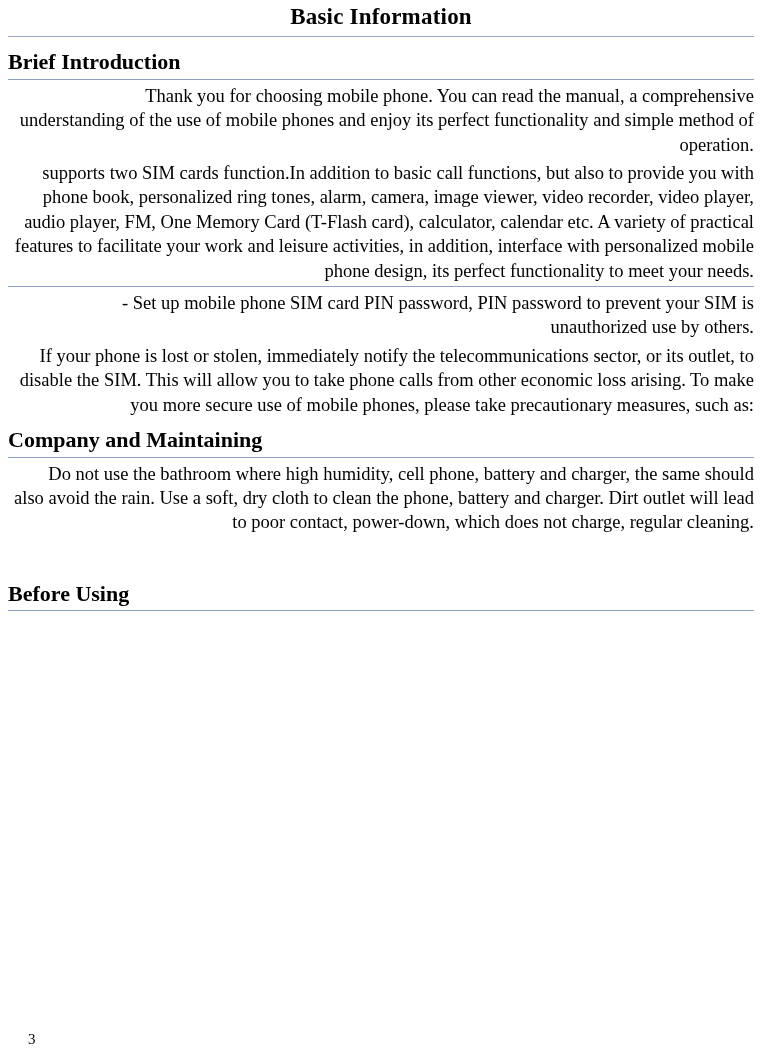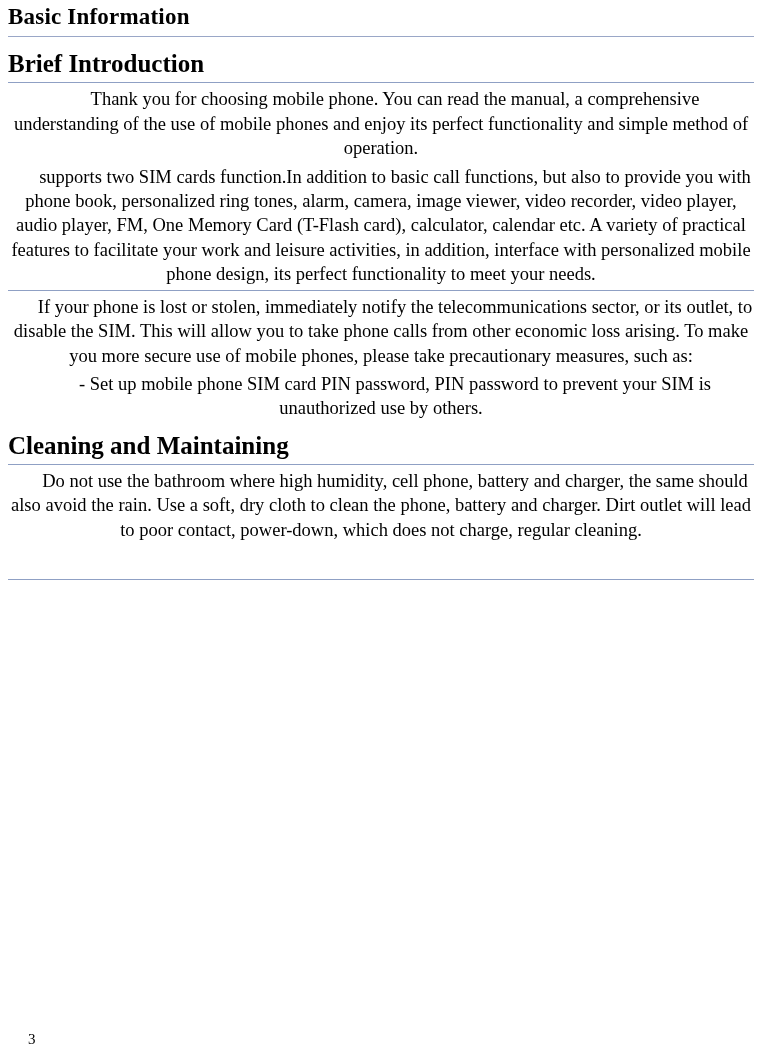--- a/index.html
+++ b/index.html
@@ -16,52 +16,53 @@
     overflow: hidden;
   }
   .page {
     width: 762px;
     height: 1051px;
     box-sizing: border-box;
     padding: 0 8px;
     position: relative;
   }
   .doc-title {
+    text-align: center;
     font-size: 23px;
     font-weight: bold;
     line-height: 1.15;
     margin: 4px 0 0 0;
     letter-spacing: 0.2px;
   }
   .rule {
     border: none;
     border-top: 1px solid #9aa7c7;
     margin: 6px 0 0 0;
     height: 0;
   }
   h2.section {
-    font-size: 25px;
+    font-size: 22px;
     font-weight: bold;
     margin: 12px 0 0 0;
     line-height: 1.2;
   }
   h2.section.tight {
     margin-top: 10px;
   }
   .section-rule {
     border: none;
     border-top: 1px solid #8fa0c4;
     margin: 3px 0 0 0;
   }
   p.body {
     font-size: 18.5px;
     line-height: 1.32;
     margin: 4px 0 0 0;
     text-indent: 28px;
-    text-align: center;
+    text-align: right;
   }
   .spacer-lg {
     height: 34px;
   }
   .page-number {
     position: absolute;
     left: 28px;
     bottom: 8px;
     font-size: 15px;
     line-height: 1;
@@ -74,25 +75,26 @@
 
   <h1 class="doc-title">Basic Information</h1>
   <hr class="rule">
 
   <h2 class="section">Brief Introduction</h2>
   <hr class="section-rule">
   <p class="body">Thank you for choosing mobile phone. You can read the manual, a comprehensive understanding of the use of mobile phones and enjoy its perfect functionality and simple method of operation.</p>
   <p class="body">supports two SIM cards function.In addition to basic call functions, but also to provide you with phone book, personalized ring tones, alarm, camera, image viewer, video recorder, video player, audio player, FM, One Memory Card (T-Flash card), calculator, calendar etc. A variety of practical features to facilitate your work and leisure activities, in addition, interface with personalized mobile phone design, its perfect functionality to meet your needs.</p>
 
   <hr class="section-rule">
+  <p class="body">- Set up mobile phone SIM card PIN password, PIN password to prevent your SIM is unauthorized use by others.</p>
   <p class="body">If your phone is lost or stolen, immediately notify the telecommunications sector, or its outlet, to disable the SIM. This will allow you to take phone calls from other economic loss arising. To make you more secure use of mobile phones, please take precautionary measures, such as:</p>
-  <p class="body">- Set up mobile phone SIM card PIN password, PIN password to prevent your SIM is unauthorized use by others.</p>
 
-  <h2 class="section tight">Cleaning and Maintaining</h2>
+  <h2 class="section tight">Company and Maintaining</h2>
   <hr class="section-rule">
   <p class="body">Do not use the bathroom where high humidity, cell phone, battery and charger, the same should also avoid the rain. Use a soft, dry cloth to clean the phone, battery and charger. Dirt outlet will lead to poor contact, power-down, which does not charge, regular cleaning.</p>
 
   <div class="spacer-lg"></div>
 
+  <h2 class="section">Before Using</h2>
   <hr class="section-rule">
 
   <div class="page-number">3</div>
 </div>
 
 </body></html>

